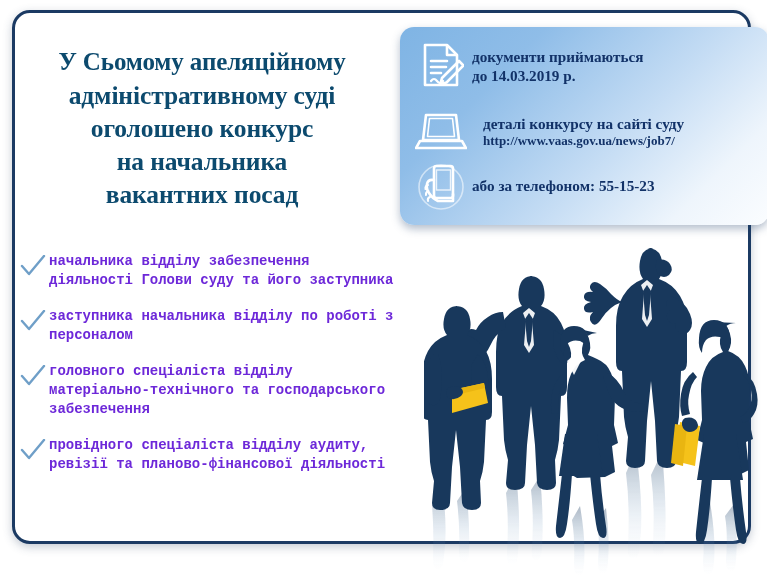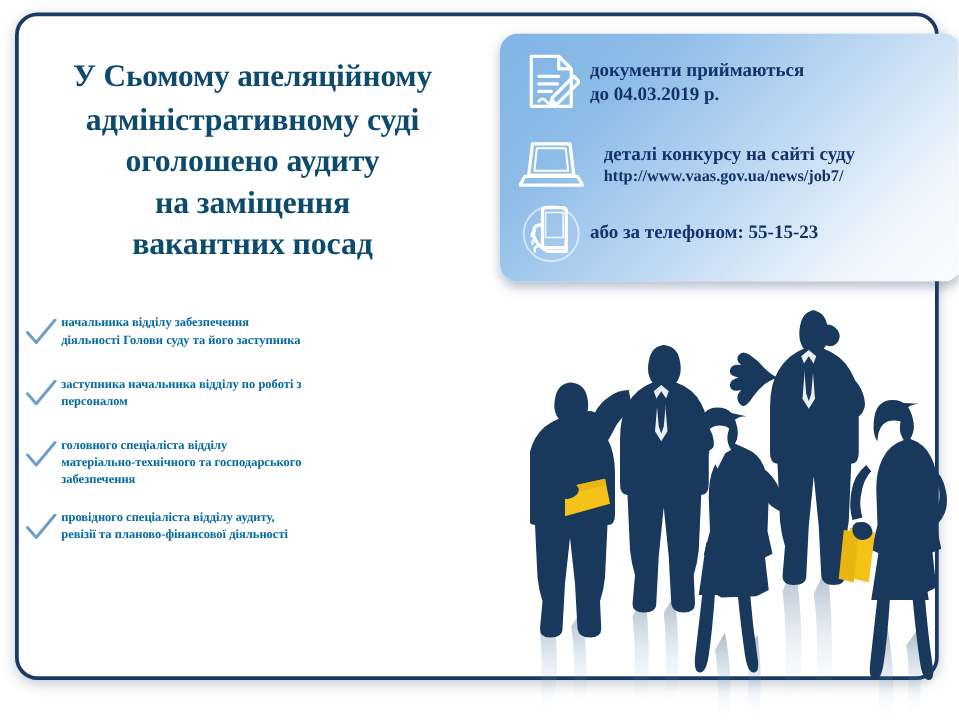--- a/index.html
+++ b/index.html
@@ -108,25 +108,25 @@
     display: flex;
     align-items: flex-start;
     margin-bottom: 17px;
   }
   .chk {
     flex: 0 0 29px;
     width: 29px;
     padding-top: 3px;
   }
   .btext {
-    color: #0369a1;
+    color: #6d28d9;
     font-weight: bold;
-    font-size: 10px;
+    font-size: 14px;
     line-height: 1.36;
-    font-family: Liberation Serif, serif;
+    font-family: Liberation Mono, monospace;
   }
   .btext .ln { display: block; }
 
   
   .people {
     position: absolute;
     left: 424px;
     top: 238px;
     width: 343px;
     height: 342px;
@@ -138,40 +138,40 @@
 </head>
 <body>
 
 <div id="poster">
 
   <div class="frame"></div>
 
   <div class="heading">
     <span class="l w1">У Сьомому апеляційному</span>
     <span class="l">адміністративному суді</span>
-    <span class="l">оголошено аудиту</span>
-    <span class="l">на заміщення</span>
+    <span class="l">оголошено конкурс</span>
+    <span class="l">на начальника</span>
     <span class="l">вакантних посад</span>
   </div>
 
   <div class="infocard">
 
     <div class="inforow r1">
       <div class="ico">
         <svg width="46" height="50" viewBox="0 0 46 50">
           <path d="M7 4 h22 l10 10 v30 h-32 z" fill="none" stroke="#ffffff" stroke-width="2.6" stroke-linejoin="round"></path>
           <path d="M29 4 v10 h10" fill="none" stroke="#ffffff" stroke-width="2.6" stroke-linejoin="round"></path>
           <path d="M13 20 h16 M13 26 h15 M13 32 h10" stroke="#ffffff" stroke-width="2.6" stroke-linecap="round"></path>
           <path d="M41 20 l4.5 4.5 -17 17 -6.2 1.7 1.7 -6.2 z" fill="none" stroke="#ffffff" stroke-width="2.6" stroke-linejoin="round"></path>
           <path d="M13 40 q3 -4 6 0 q3 4 6 0" fill="none" stroke="#ffffff" stroke-width="2.2" stroke-linecap="round"></path>
         </svg>
       </div>
       <div class="itext">
         <span class="ln">документи приймаються</span>
-        <span class="ln">до 04.03.2019 р.</span>
+        <span class="ln">до 14.03.2019 р.</span>
       </div>
     </div>
 
     <div class="inforow r2">
       <div class="ico">
         <svg width="52" height="44" viewBox="0 0 52 44">
           <path d="M11 5 h30 l3 25 h-36 z" fill="none" stroke="#ffffff" stroke-width="2.6" stroke-linejoin="round"></path>
           <path d="M14.5 8.5 h23 l2 18 h-27 z" fill="none" stroke="#ffffff" stroke-width="1.6" stroke-linejoin="round"></path>
           <path d="M5 31 h42 l4 7 h-50 z" fill="none" stroke="#ffffff" stroke-width="2.6" stroke-linejoin="round"></path>
         </svg>

